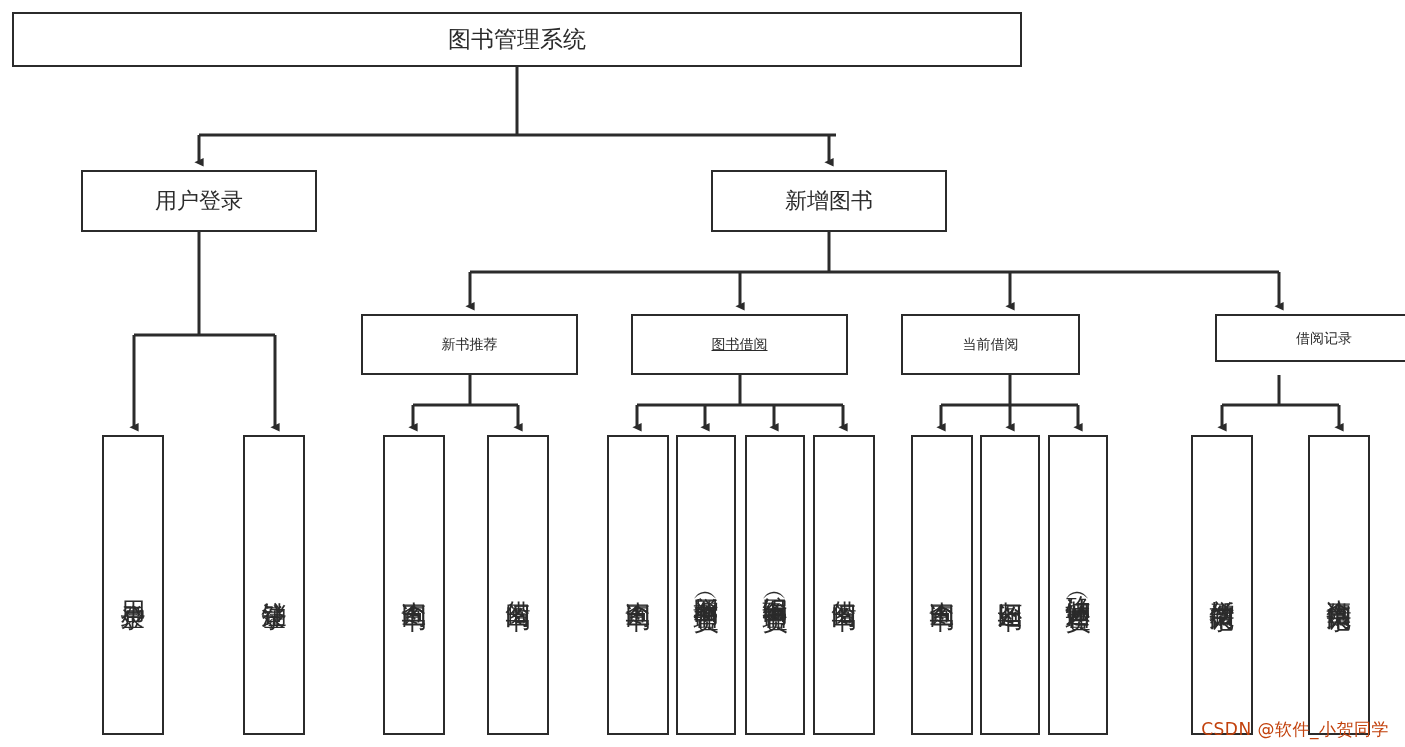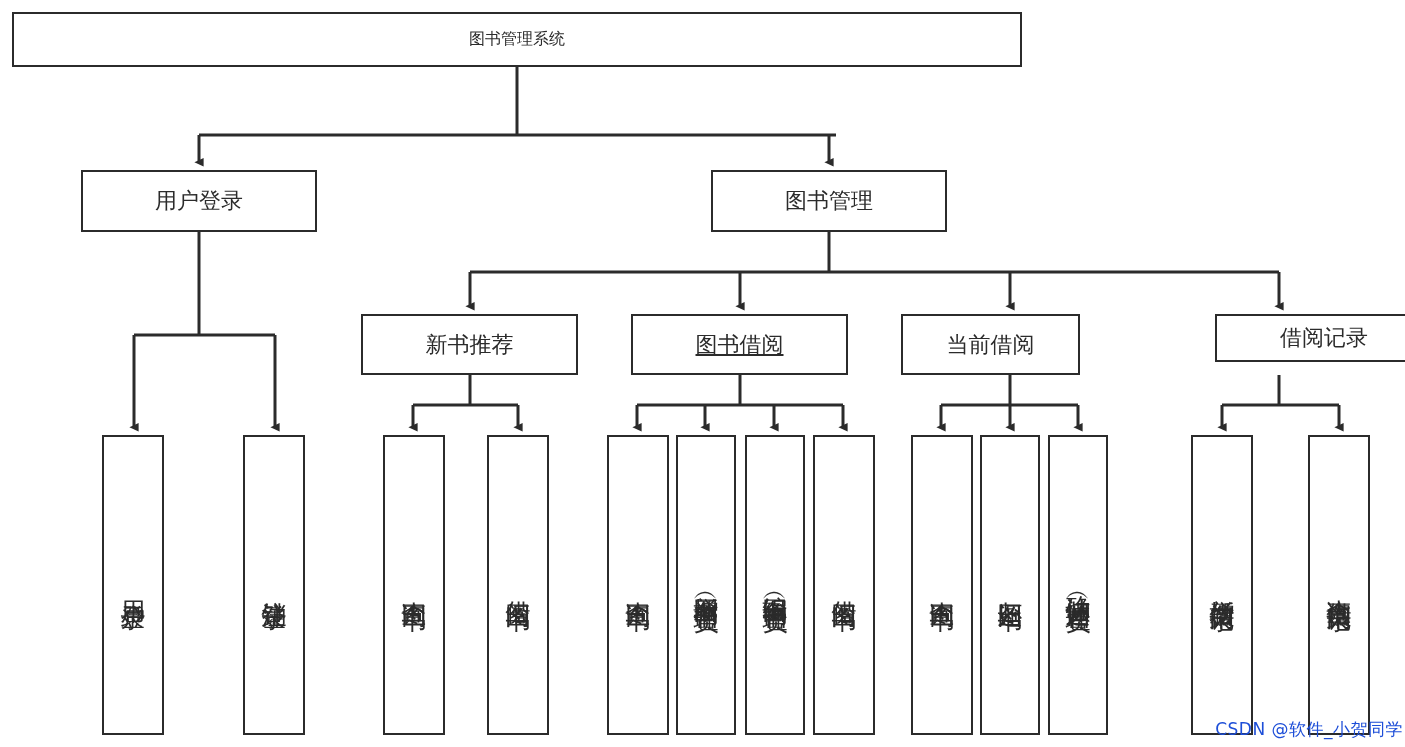--- a/index.html
+++ b/index.html
@@ -21,23 +21,23 @@
     align-items:center;
     justify-content:center;
     color:#2b2b2b;
   }
   .node .label{
     text-align:center;
     line-height:1.18;
     color:#2b2b2b;
     white-space:nowrap;
   }
-  .node.root .label{font-size:16px;}
+  .node.root .label{font-size:23px;}
   .node.lvl2 .label{font-size:22px;}
-  .node.lvl3 .label{font-size:22px;text-align:right;}
+  .node.lvl3 .label{font-size:14px;text-align:right;}
 
   .node.leaf{
     align-items:flex-start;
     justify-content:center;
     padding-top:0;
   }
   .node.leaf .label{
     writing-mode:vertical-rl;
     text-orientation:upright;
     font-size:25px;
@@ -48,24 +48,24 @@
   .leaf-inner{
     width:100%;
     height:100%;
     display:flex;
     align-items:center;
     justify-content:center;
   }
 
   #watermark{
     position:absolute;
-    right:2px;
+    right:16px;
     bottom:6px;
     font-size:17px;
-    color:#1d4ed8;
+    color:#c2410c;
     letter-spacing:0.5px;
     white-space:nowrap;
   }
 </style>
 </head>
 <body>
 
 <div id="diagram">
 
   <svg id="edges" viewBox="0 0 1405 747" xmlns="http://www.w3.org/2000/svg">
@@ -119,21 +119,21 @@
   </svg>
 
   <div class="node root" style="left:12px;top:12px;width:1010px;height:55px;">
     <span class="label">图书管理系统</span>
   </div>
 
   <div class="node lvl2" style="left:81px;top:170px;width:236px;height:62px;">
     <span class="label">用户登录</span>
   </div>
   <div class="node lvl2" style="left:711px;top:170px;width:236px;height:62px;">
-    <span class="label">图书管理</span>
+    <span class="label">新增图书</span>
   </div>
 
   <div class="node lvl3" style="left:361px;top:314px;width:217px;height:61px;">
     <span class="label">新书推荐</span>
   </div>
   <div class="node lvl3" style="left:631px;top:314px;width:217px;height:61px;text-decoration:underline;">
     <span class="label">图书借阅</span>
   </div>
   <div class="node lvl3" style="left:901px;top:314px;width:179px;height:61px;">
     <span class="label">当前借阅</span>

